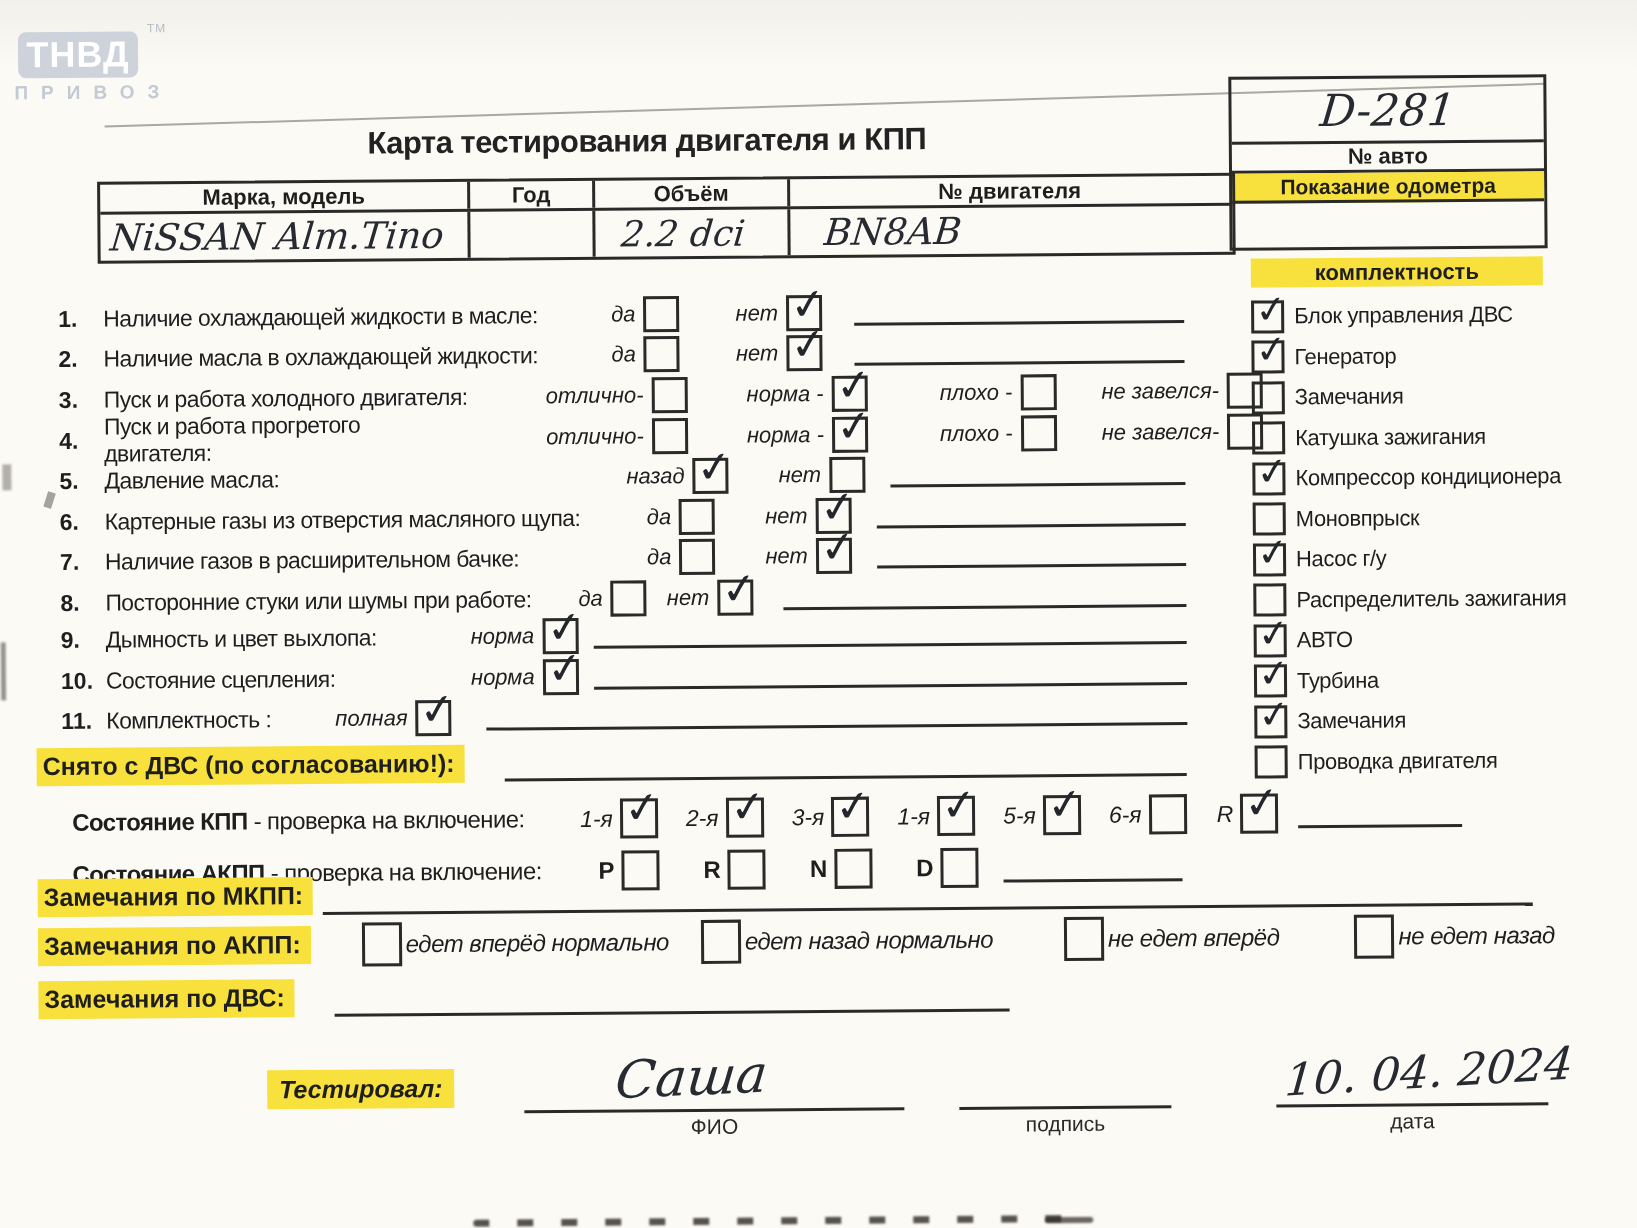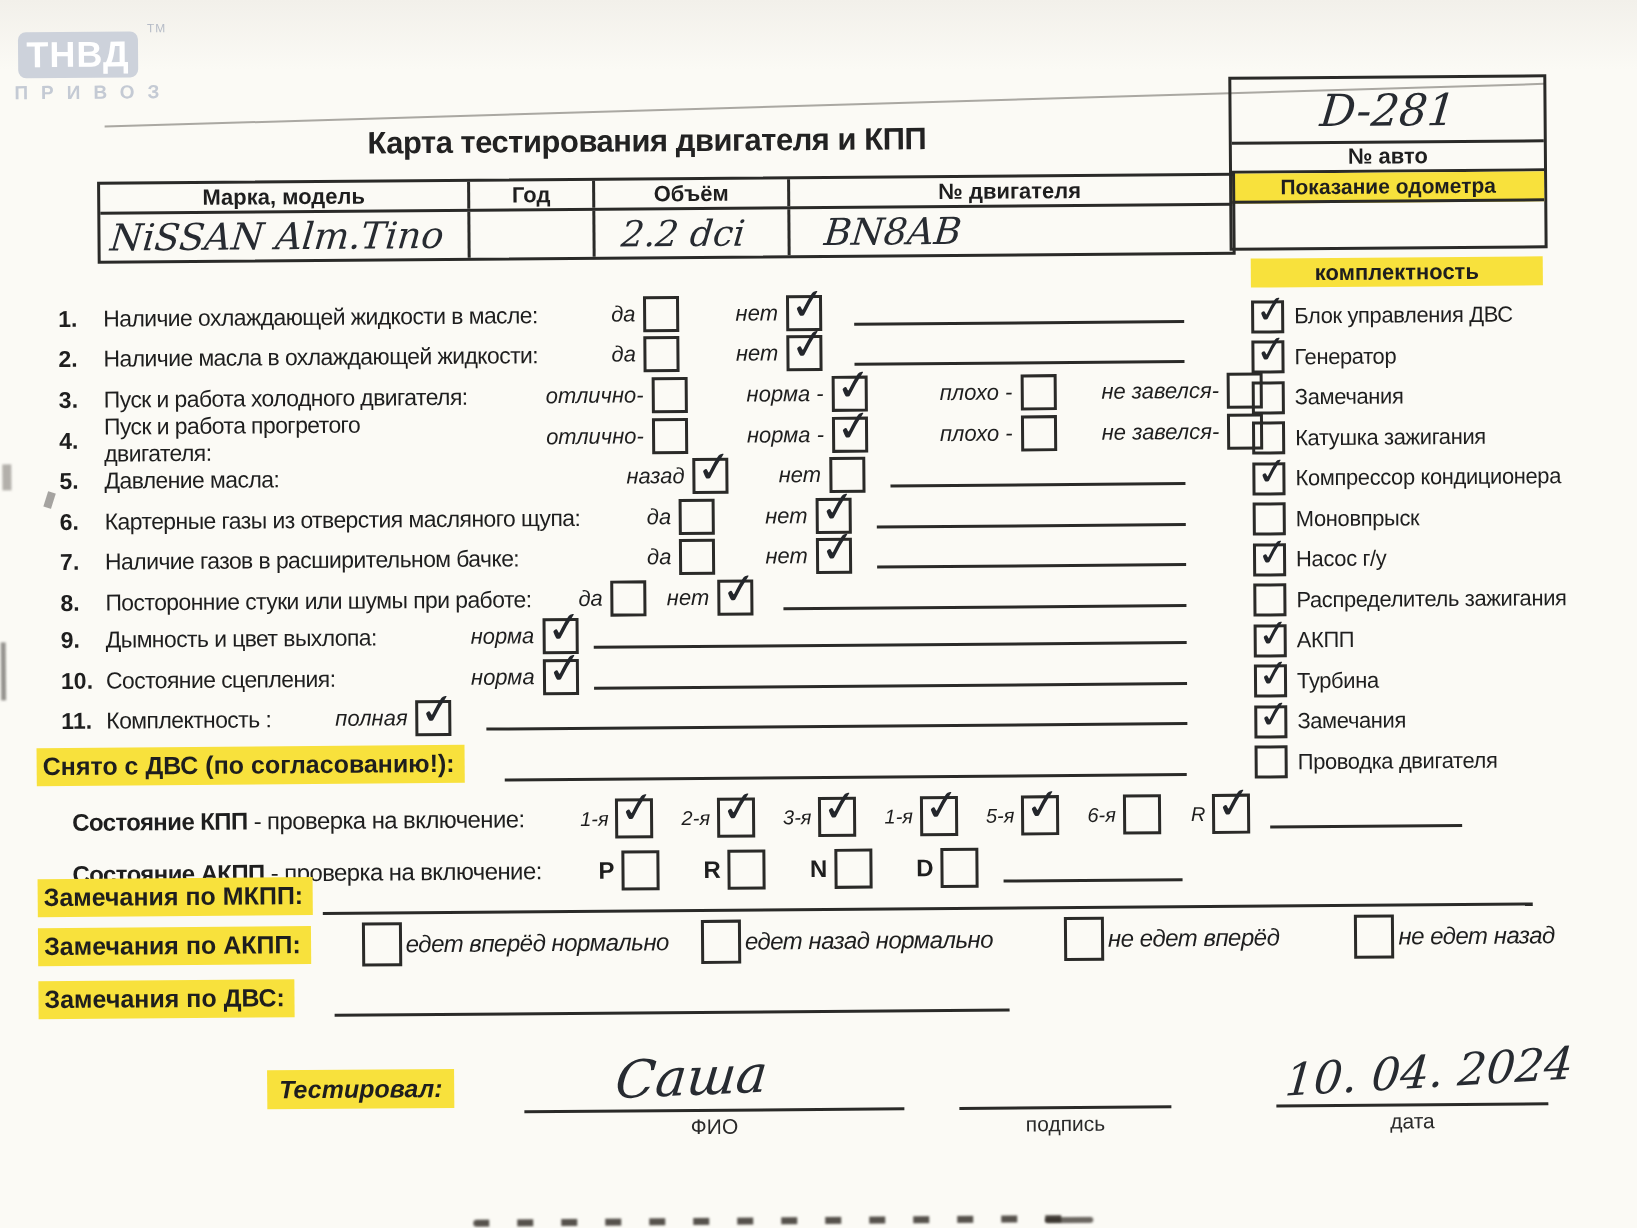--- a/index.html
+++ b/index.html
@@ -109,21 +109,21 @@
 
   .removed-row{position:absolute;left:35px;top:742px;width:1150px;display:flex;align-items:flex-end;}
   .removed-row .fill-line{margin-left:40px;height:34px;}
 
   .trans-row{position:absolute;display:flex;align-items:center;height:44px;}
   .trans-label{font-size:24px;flex:none;width:492px;letter-spacing:-0.6px;}
   .trans-label b{font-size:24px;}
   .kpp-row{left:70px;top:795px;width:1390px;}
   .akpp-row{left:70px;top:847px;width:1110px;}
   .gear{display:flex;align-items:center;flex:none;}
-  .gear i{font-style:italic;font-size:20px;margin-right:7px;}
+  .gear i{font-style:italic;font-size:23px;margin-right:7px;}
   .gear .mode{font-style:normal;font-weight:bold;font-size:24px;margin-right:7px;}
   .gear .cb{width:32px;height:34px;}
   .g1{margin-left:16px;} .gn{margin-left:28px;} .gr{margin-left:30px;}
   .m1{margin-left:34px;} .mn{margin-left:44px;}
   .kpp-row .fill-line{margin-left:20px;height:34px;}
   .akpp-row .fill-line{margin-left:25px;height:34px;}
 
   .remark-row{position:absolute;display:flex;align-items:flex-end;}
   .mkpp-row{left:35px;top:872px;width:1495px;}
   .mkpp-row .fill-line{margin-left:10px;height:36px;}
@@ -230,21 +230,21 @@
     <div class="c-item">
         <span class="cb cb-sm checked"></span>
         <span class="c-label">Насос г/у</span>
       </div>
     <div class="c-item">
         <span class="cb cb-sm"></span>
         <span class="c-label">Распределитель зажигания</span>
       </div>
     <div class="c-item">
         <span class="cb cb-sm checked"></span>
-        <span class="c-label">АКПП</span>
+        <span class="c-label">АВТО</span>
       </div>
     <div class="c-item">
         <span class="cb cb-sm checked"></span>
         <span class="c-label">Турбина</span>
       </div>
     <div class="c-item">
         <span class="cb cb-sm checked"></span>
         <span class="c-label">Замечания</span>
       </div>
     <div class="c-item">

